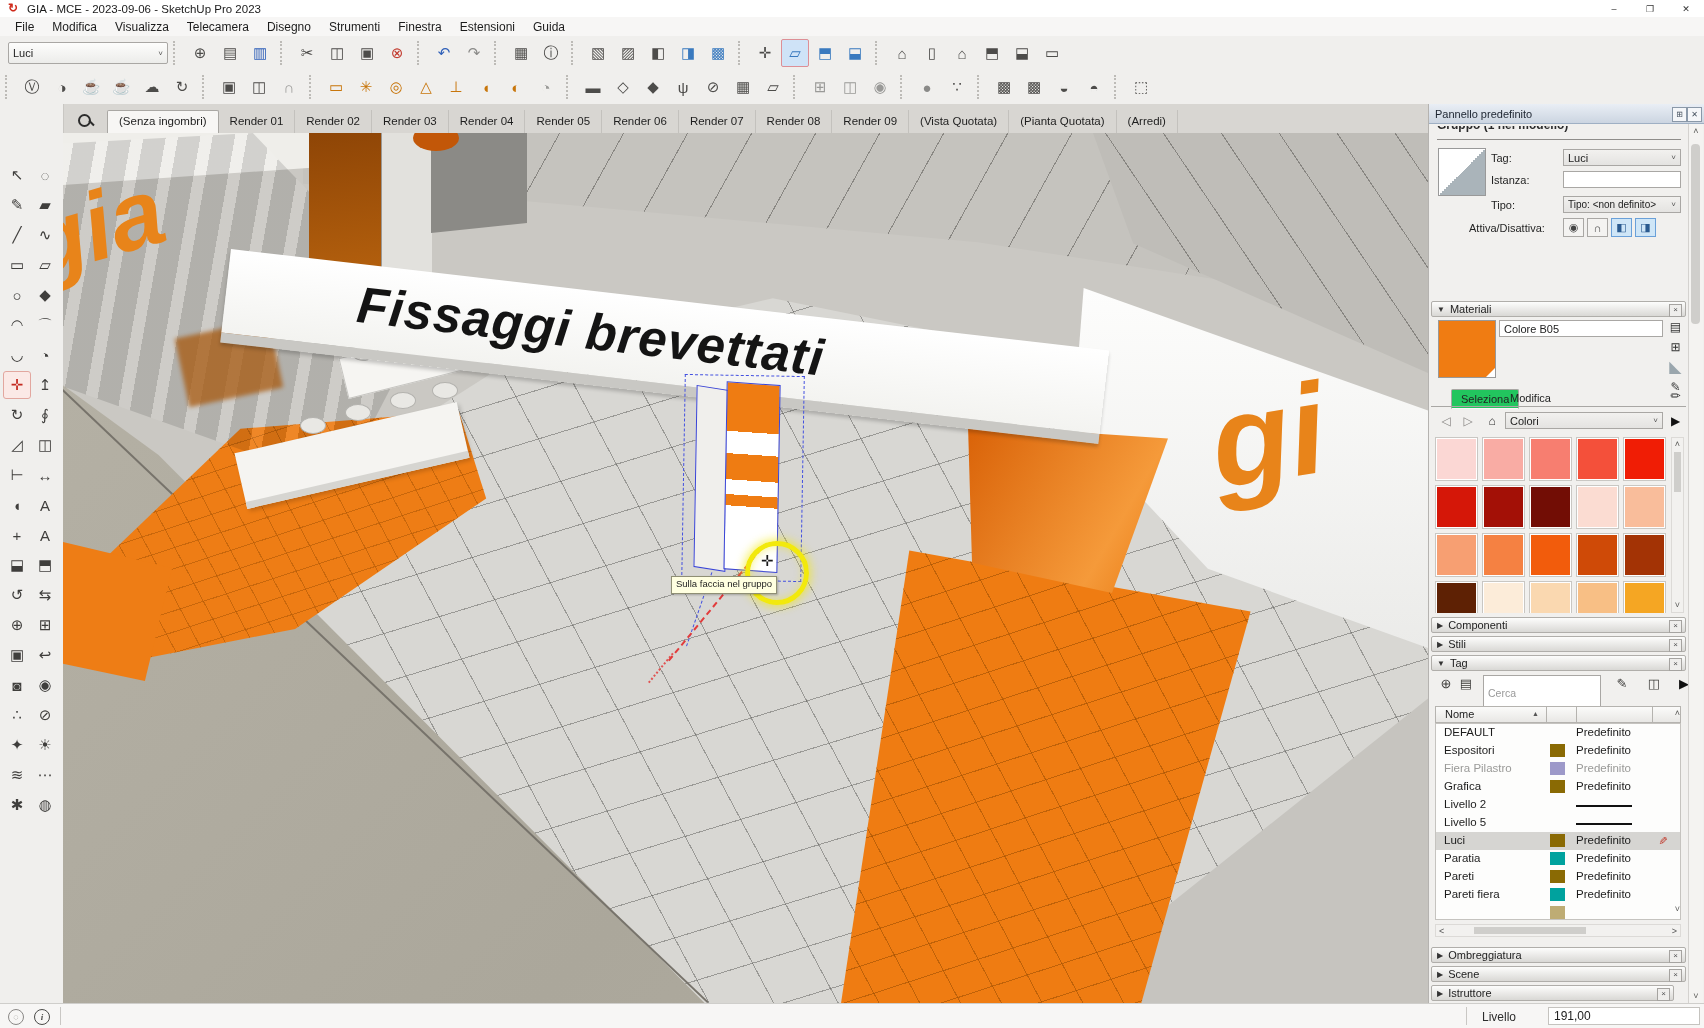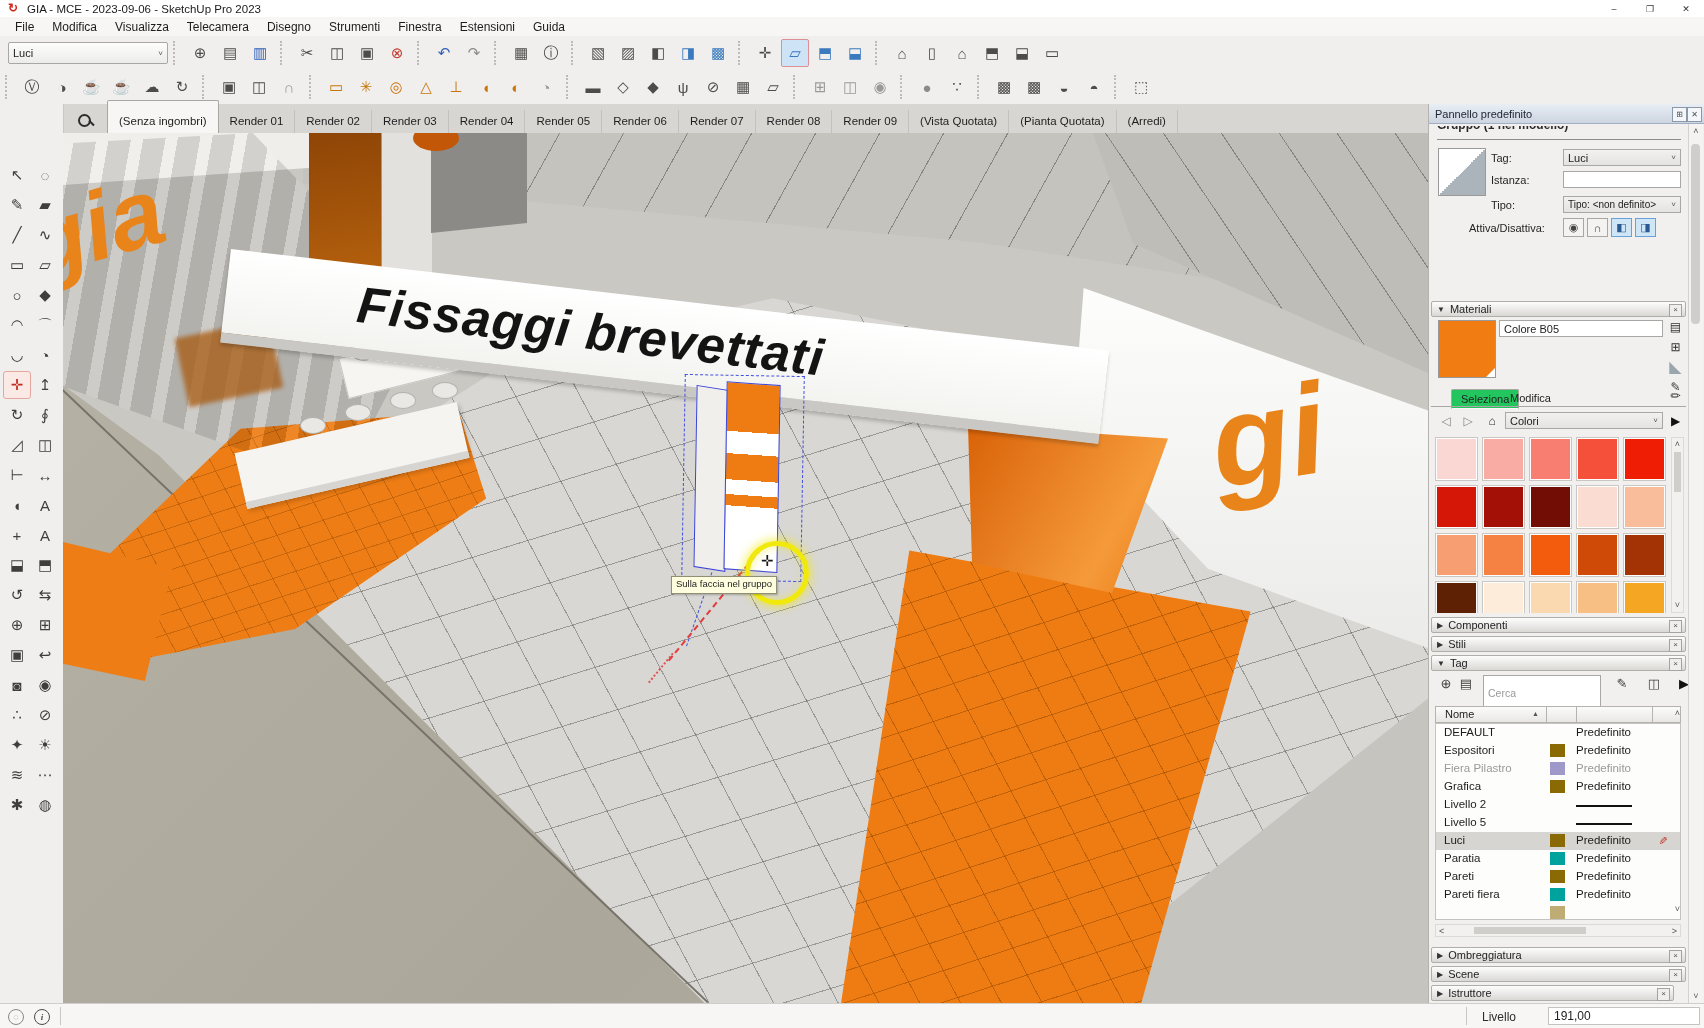--- a/index.html
+++ b/index.html
@@ -25,21 +25,21 @@
   .combo{height:20px;background:linear-gradient(#fdfdfc,#ececea);border:1px solid #a9a7a4;border-radius:2px;font-size:11px;color:#222;display:flex;align-items:center;padding:0 4px;}
   .combo .chev{margin-left:auto;font-size:8px;color:#555;padding-left:6px;}
   .tb1-combo{width:150px;margin-left:8px;}
 
   
   .tabsbar{position:absolute;left:63px;top:104px;width:1365px;height:29px;background:#d8d6d2;border-bottom:1px solid #b9b7b3;display:flex;align-items:flex-end;}
   .magbtn{width:34px;height:24px;margin:0 4px 1px 6px;display:flex;align-items:center;justify-content:center;}
   .mag-c{width:9px;height:9px;border:2px solid #2c2c2c;border-radius:50%;}
   .mag-h{width:7px;height:2px;background:#2c2c2c;transform:rotate(45deg);margin:6px 0 0 -3px;}
   .stab{font-size:11.5px;color:#1e1e1e;padding:5px 11px 6px;border-right:1px solid #c3c1bd;white-space:nowrap;}
-  .stab.active{background:#f7f6f4;border:1px solid #a9a7a3;border-bottom:none;border-radius:2px 2px 0 0;padding-top:14px;}
+  .stab.active{background:#f7f6f4;border:1px solid #a9a7a3;border-bottom:none;border-radius:2px 2px 0 0;padding-top:4px;}
 
   
   .palette{position:absolute;left:0;top:104px;width:63px;height:899px;background:#f0efed;border-right:1px solid #c9c7c3;}
   .ltgrid{position:absolute;left:3px;top:56px;width:58px;display:grid;grid-template-columns:28px 28px;grid-auto-rows:30px;justify-items:center;align-items:center;}
   .ltool{width:26px;height:26px;display:flex;align-items:center;justify-content:center;font-size:15px;color:#3f3e3c;border:1px solid transparent;border-radius:3px;}
   .ltool.active{color:#c42a20;background:#fbe9e6;border-color:#e2a79f;}
 
   
   .viewport{position:absolute;left:63px;top:133px;width:1365px;height:870px;background:#cac8c3;overflow:hidden;}
   .vp-ceiling{position:absolute;left:240px;top:0;width:1125px;height:195px;background-color:#c5c3be;

